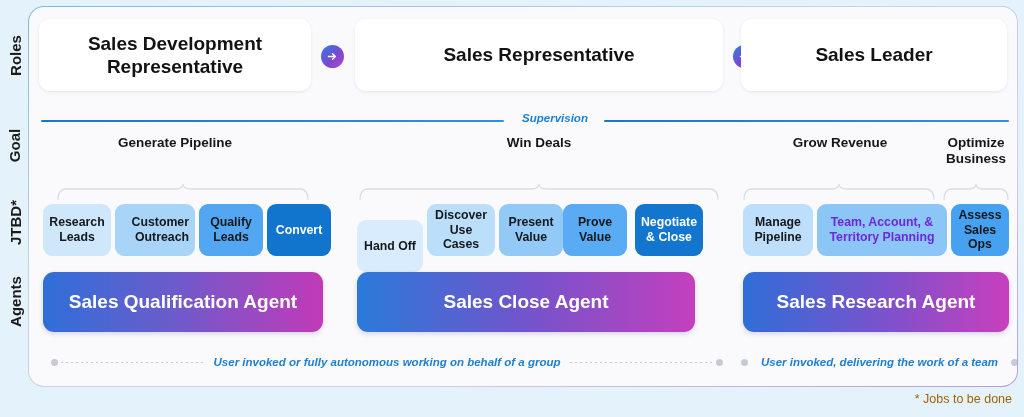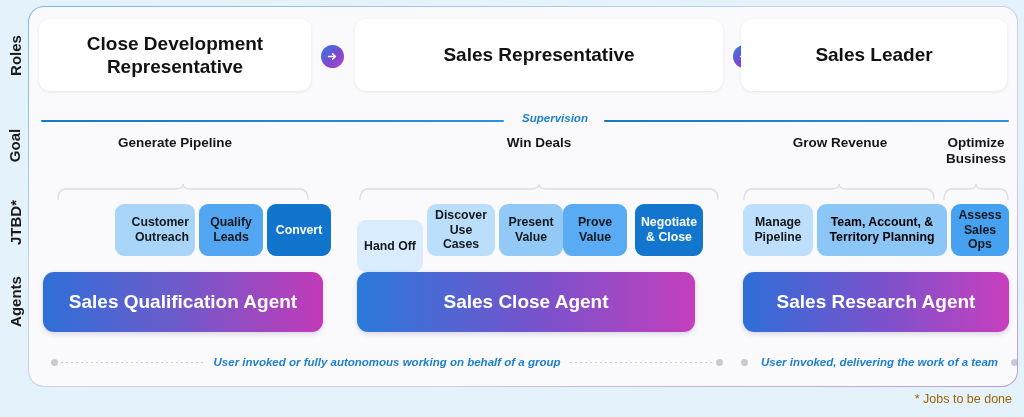--- a/index.html
+++ b/index.html
@@ -161,21 +161,21 @@
     <div class="rowlabel rl-agents">
         <span>Agents</span>
       </div>
   </div>
 
   <div class="card">
    <div class="card-inner">
 
     <div class="roles-row">
       <div class="role-card role-1">
-        <div class="rtxt">Close Development Representative</div>
+        <div class="rtxt">Sales Development Representative</div>
       </div>
       <div class="arrow arrow-1">
         <svg width="13" height="13" viewBox="0 0 16 16" aria-hidden="true">
               <path d="M3 8h8M8 4.6L11.6 8 8 11.4" fill="none" stroke="#ffffff" stroke-width="1.7" stroke-linecap="round" stroke-linejoin="round"></path>
             </svg>
       </div>
       <div class="role-card role-2">
         <div class="rtxt">Sales Representative</div>
       </div>
       <div class="arrow arrow-2">
@@ -216,20 +216,23 @@
             <path d="M1,17 Q1,6 9,6 L88,6 Q96,6 96,1 Q96,6 104,6 L183,6 Q191,6 191,17" fill="none" stroke="#d9dde4" stroke-width="1.3"></path>
           </svg>
     </div>
     <div class="brace brace-4">
       <svg viewBox="0 0 66 18" preserveAspectRatio="none">
             <path d="M1,17 Q1,6 9,6 L25,6 Q33,6 33,1 Q33,6 41,6 L57,6 Q65,6 65,17" fill="none" stroke="#d9dde4" stroke-width="1.3"></path>
           </svg>
     </div>
 
     <div class="jtbd-row">
+      <div class="chip" style="left: 14px; width: 68px; background: rgb(207, 231, 251); color: rgb(20, 24, 28);">
+            <span>Research Leads</span>
+          </div>
       <div class="chip" style="left: 86px; width: 80px; background: rgb(168, 212, 248); color: rgb(20, 24, 28); text-align: right;">
             <span>Customer Outreach</span>
           </div>
       <div class="chip" style="left: 170px; width: 64px; background: rgb(83, 166, 242); color: rgb(20, 24, 28);">
             <span>Qualify Leads</span>
           </div>
       <div class="chip" style="left: 238px; width: 64px; background: rgb(17, 117, 206); color: rgb(255, 255, 255);">
             <span>Convert</span>
           </div>
 
@@ -245,21 +248,21 @@
       <div class="chip" style="left: 534px; width: 64px; background: rgb(89, 171, 243); color: rgb(20, 24, 28);">
             <span>Prove Value</span>
           </div>
       <div class="chip" style="left: 606px; width: 68px; background: rgb(18, 118, 207); color: rgb(255, 255, 255);">
             <span>Negotiate &amp; Close</span>
           </div>
 
       <div class="chip" style="left: 714px; width: 70px; background: rgb(189, 223, 251); color: rgb(20, 24, 28);">
             <span>Manage Pipeline</span>
           </div>
-      <div class="chip" style="left: 788px; width: 130px; background: rgb(140, 198, 247); color: #000000;">
+      <div class="chip" style="left: 788px; width: 130px; background: rgb(140, 198, 247); color: #6d28d9;">
             <span>Team, Account, &amp; Territory Planning</span>
           </div>
       <div class="chip" style="left: 922px; width: 58px; background: rgb(70, 161, 241); color: rgb(20, 24, 28);">
             <span>Assess Sales Ops</span>
           </div>
     </div>
 
     <div class="agents-row">
       <div class="agent agent-1">
             <span>Sales Qualification Agent</span>

